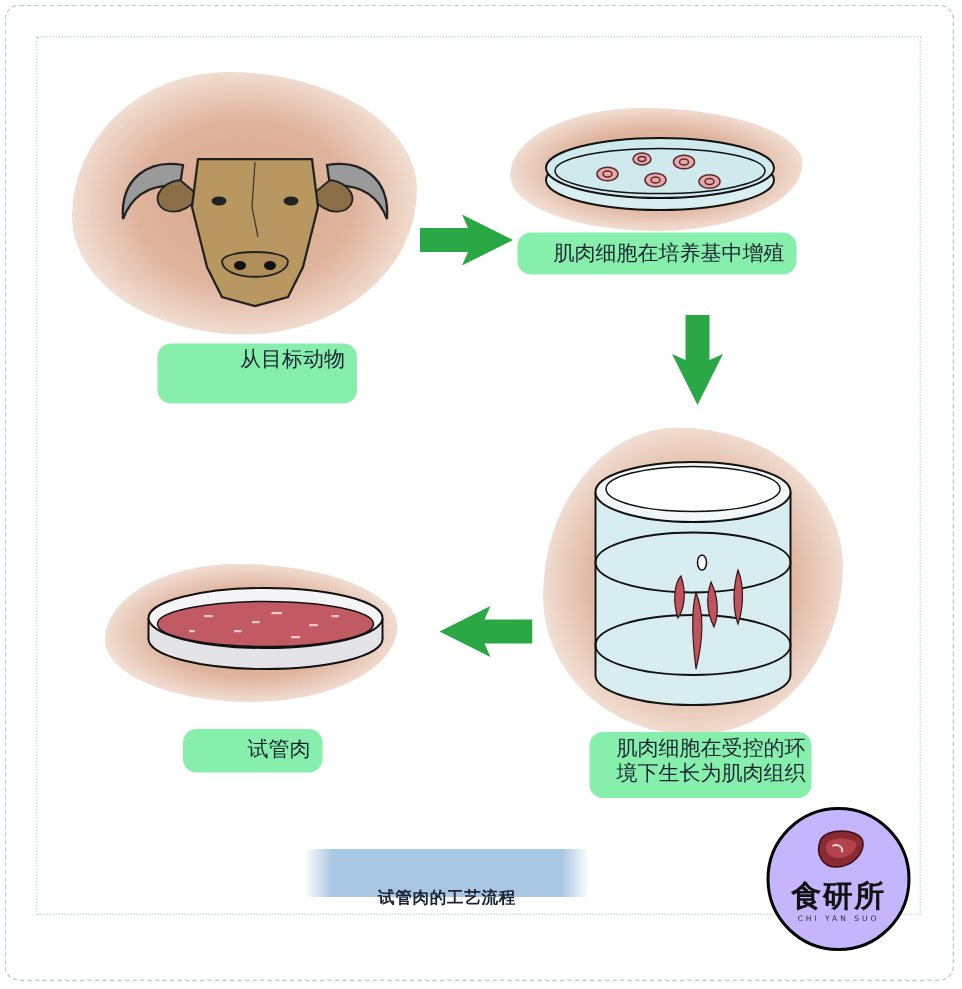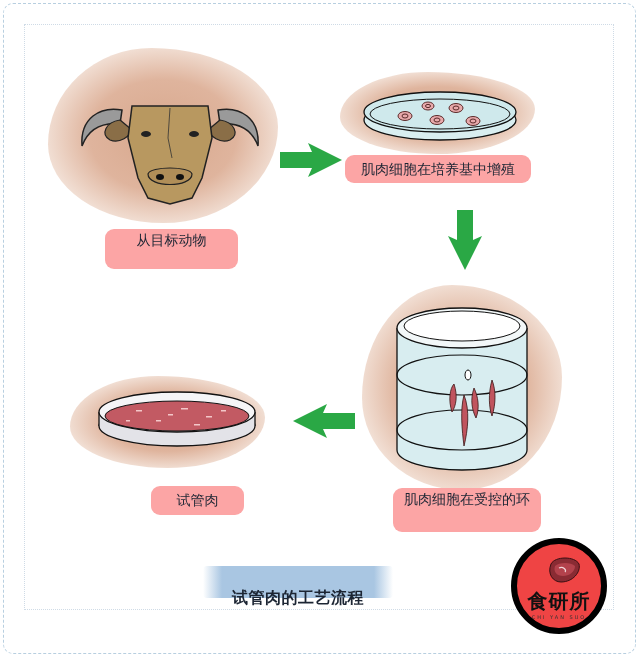--- a/index.html
+++ b/index.html
@@ -4,29 +4,29 @@
 <style>
   html, body { margin:0; padding:0; }
   body { width:641px; height:659px; background:#ffffff; position:relative; overflow:hidden;
          font-family:"DejaVu Sans", "Liberation Sans", sans-serif; }
   .outer-frame { position:absolute; left:3px; top:3px; width:633px; height:651px;
          border:1.5px dashed #b8cfe0; border-radius:10px; box-sizing:border-box; }
   .inner-frame { position:absolute; left:24px; top:24px; width:590px; height:586px;
          border:1.2px dotted #cfdbe6; box-sizing:border-box; }
   .blob { position:absolute; border-radius:45% 55% 50% 50% / 55% 45% 55% 45%;
          background:radial-gradient(ellipse at center, #d7a78c 0%, #dfb49d 45%, rgba(230,196,176,0.55) 72%, rgba(255,255,255,0) 100%); }
-  .label { position:absolute; background:#fca5a5; border-radius:9px; color:#1c2533;
-         font-size:14px; line-height:17px; text-align:center; box-sizing:border-box; padding:3px 8px; }
+  .label { position:absolute; background:#86efac; border-radius:9px; color:#1c2533;
+         font-size:14px; line-height:17px; text-align:right; box-sizing:border-box; padding:3px 8px; }
   .arrow { position:absolute; }
   .title-banner { position:absolute; left:203px; top:566px; width:190px; height:32px;
          background:linear-gradient(90deg, rgba(169,198,226,0) 0%, #a9c6e2 10%, #a9c6e2 90%, rgba(169,198,226,0) 100%);
          border-radius:4px; display:flex; align-items:center; justify-content:center; }
-  .title-text { font-weight:bold; font-size:16px; color:#1c2533; letter-spacing:0.5px;margin-top:32px; }
+  .title-text { font-weight:bold; font-size:11px; color:#1c2533; letter-spacing:0.5px;margin-top:32px; }
   .logo { position:absolute; left:511px; top:538px; width:96px; height:96px; border-radius:50%;
-         border:6px solid #000000; box-sizing:border-box; background:#ef4444; }
+         border:2px solid #000000; box-sizing:border-box; background:#c4b5fd; }
   .logo-name { position:absolute; left:0; right:0; top:44px; text-align:center; font-size:20px; font-weight:bold; color:#111; letter-spacing:1px; }
   .logo-pinyin { position:absolute; left:0; right:0; top:70px; text-align:center; font-size:5px; color:#333; letter-spacing:2px; }
 </style>
 </head>
 <body>
 
 <div class="outer-frame"></div>
 <div class="inner-frame"></div>
 
 <div>
@@ -97,20 +97,21 @@
     <ellipse cx="76" cy="75" rx="3" ry="5" fill="#fff" stroke="#111" stroke-width="1"></ellipse>
     <g fill="#c0545e" stroke="#3a1515" stroke-width="0.8">
       <path d="M60 112 C56 100 58 88 62 84 C66 96 64 106 60 112 Z"></path>
       <path d="M72 95 C68 110 70 130 72 146 C76 130 78 110 72 95 Z"></path>
       <path d="M82 88 C78 100 80 110 84 118 C88 108 86 96 82 88 Z"></path>
       <path d="M100 80 C96 94 97 108 100 116 C104 104 104 90 100 80 Z"></path>
     </g>
   </svg>
   <div class="label" style="left:393px;top:488px;width:148px;height:44px;padding:3px 4px;">
     <div>肌肉细胞在受控的环</div>
+    <div>境下生长为肌肉组织</div>
   </div>
 </div>
 
 <svg class="arrow" style="left:293px;top:404px;" width="62" height="34" viewBox="0 0 62 34">
   <polygon points="62,9 30,9 34,0 0,17 34,34 30,25 62,25" fill="#2aa845"></polygon>
 </svg>
 
 <div>
   <div class="blob" style="left:70px;top:376px;width:195px;height:92px;"></div>
   <svg style="position:absolute;left:96px;top:390px;" width="162" height="62" viewBox="0 0 162 62">
@@ -124,21 +125,21 @@
       <rect x="40" y="20" width="6" height="1.5"></rect>
         <rect x="60" y="30" width="5" height="1.5"></rect>
       <rect x="85" y="18" width="7" height="1.5"></rect>
         <rect x="110" y="26" width="6" height="1.5"></rect>
       <rect x="125" y="20" width="5" height="1.5"></rect>
         <rect x="30" y="30" width="4" height="1.5"></rect>
       <rect x="72" y="24" width="5" height="1.5"></rect>
         <rect x="98" y="34" width="6" height="1.5"></rect>
     </g>
   </svg>
-  <div class="label" style="left:122px;top:486px;width:93px;height:29px;line-height:23px;margin-left:29px;">
+  <div class="label" style="left:122px;top:486px;width:93px;height:29px;line-height:23px;">
     <span>试管肉</span>
   </div>
 </div>
 
 <div class="title-banner">
   <span class="title-text">试管肉的工艺流程</span>
 </div>
 
 <div class="logo">
   <svg style="position:absolute;left:30px;top:12px;" width="34" height="28" viewBox="0 0 34 28">

